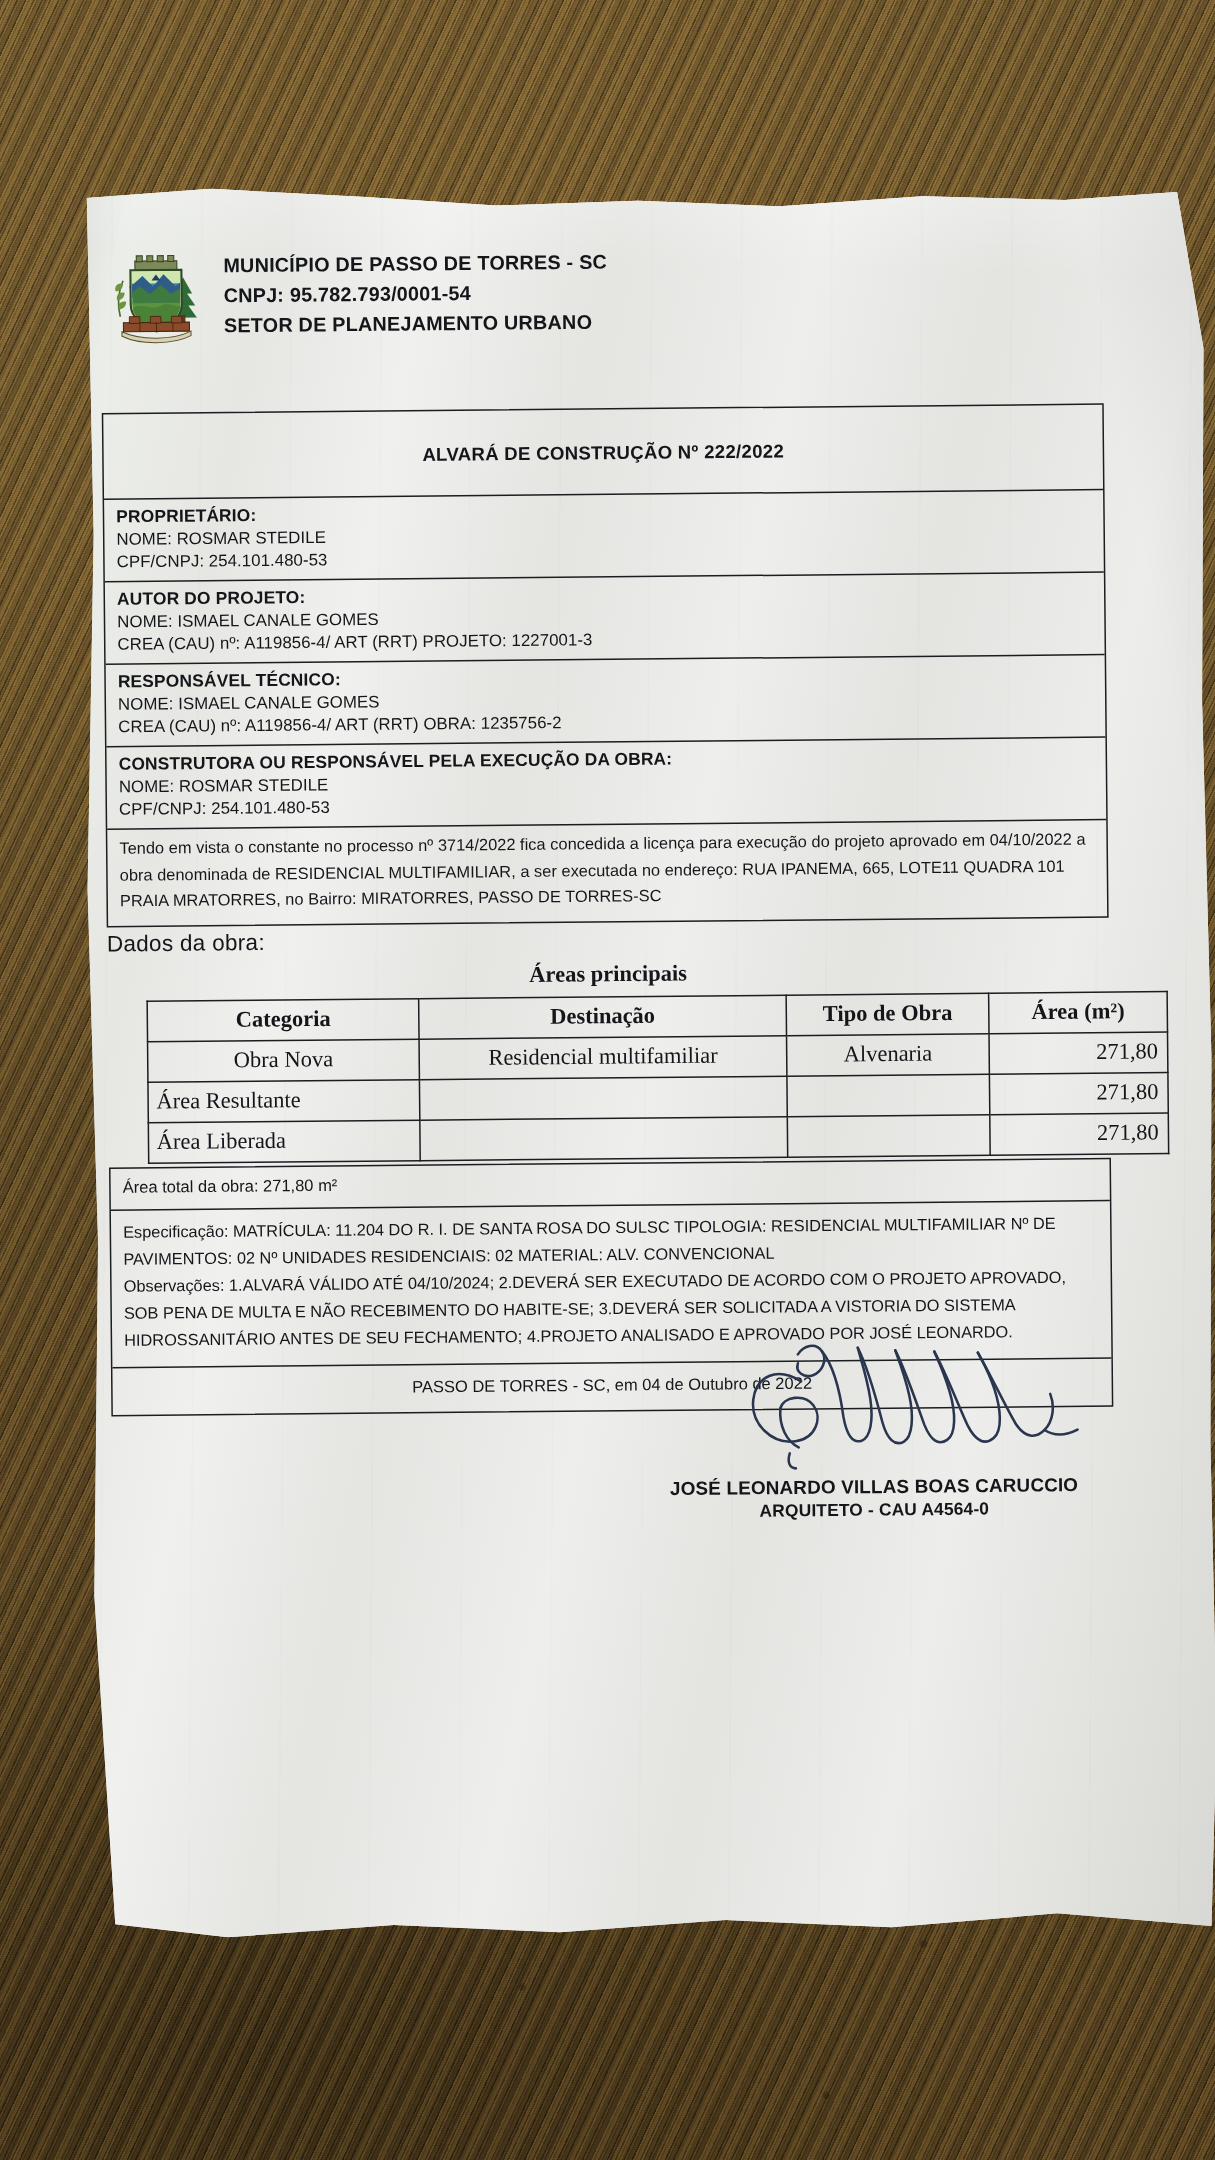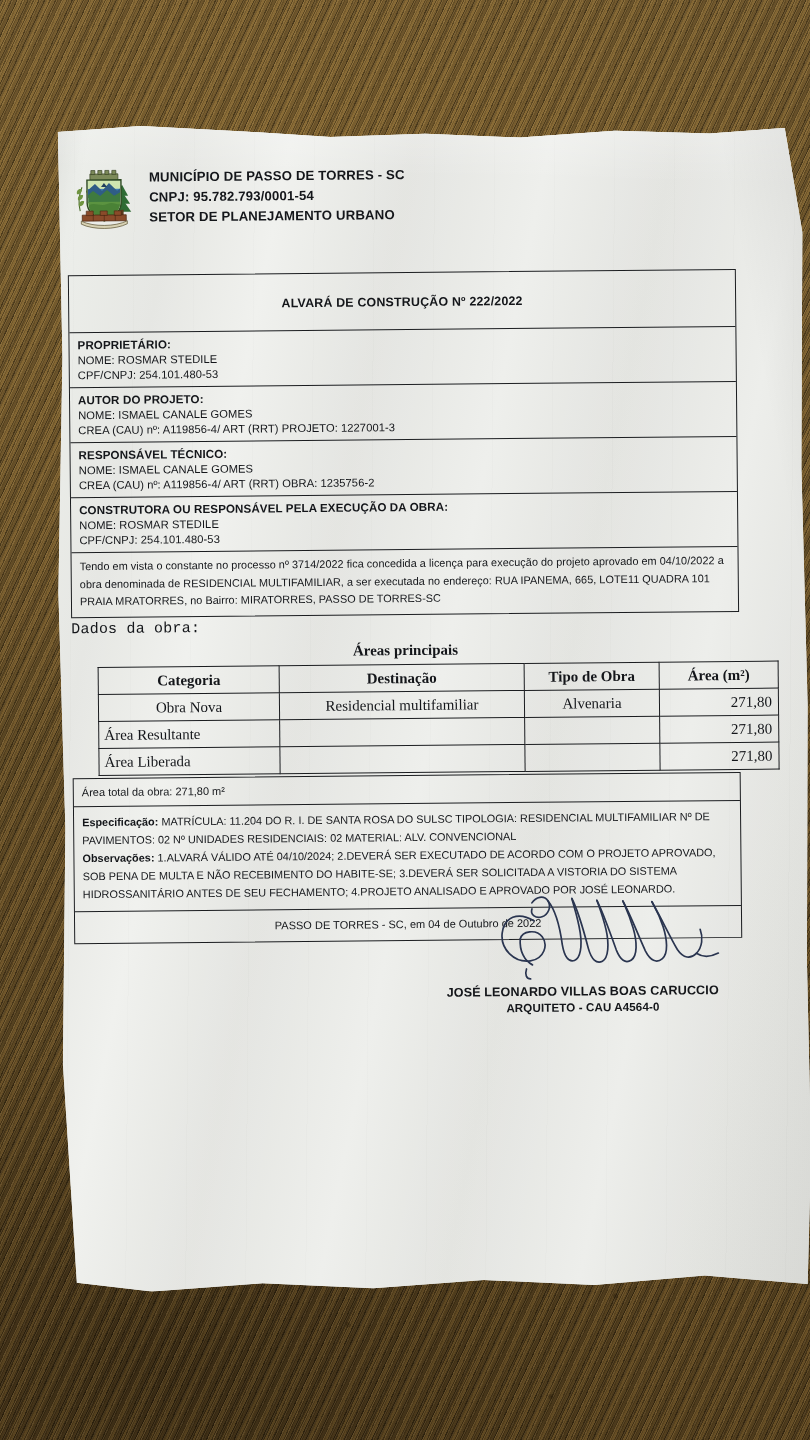--- a/index.html
+++ b/index.html
@@ -132,21 +132,21 @@
     padding: 22px 8px 20px 8px;
   }
   .sec-head { font-size: 11.6px; font-weight: bold; letter-spacing: 0.1px; }
   .sec-line { font-size: 11.2px; letter-spacing: 0.05px; margin-top: 3px; }
   .para { font-size: 10.9px; line-height: 1.62; letter-spacing: 0.03px; }
 
   
   .dados-label {
     position: absolute;
     left: 52px; top: 500px;
-    font-family: Liberation Mono, monospace;
+    font-family: Liberation Sans, sans-serif;
     font-size: 15px;
     letter-spacing: 0.2px;
   }
   .areas-title {
     position: absolute;
     left: 52px; top: 524px;
     width: 668px;
     text-align: center;
     font-family: "Liberation Serif", serif;
     font-size: 15px;
@@ -181,21 +181,21 @@
   .frame2 {
     position: absolute;
     left: 52px;
     top: 657px;
     width: 668px;
     border: 1.5px solid #1b1d20;
     box-sizing: border-box;
   }
   .total-line { font-size: 11px; padding: 7px 8px 8px 8px; }
   .spec { font-size: 10.9px; line-height: 1.66; padding: 6px 8px 8px 8px; }
-  .spec b { font-weight: bold; }
+  .spec b { font-weight: normal; }
   .place-line {
     font-size: 11px;
     text-align: center;
     padding: 9px 8px 10px 8px;
   }
 
   
   .sig-svg {
     position: absolute;
     left: 452px;

